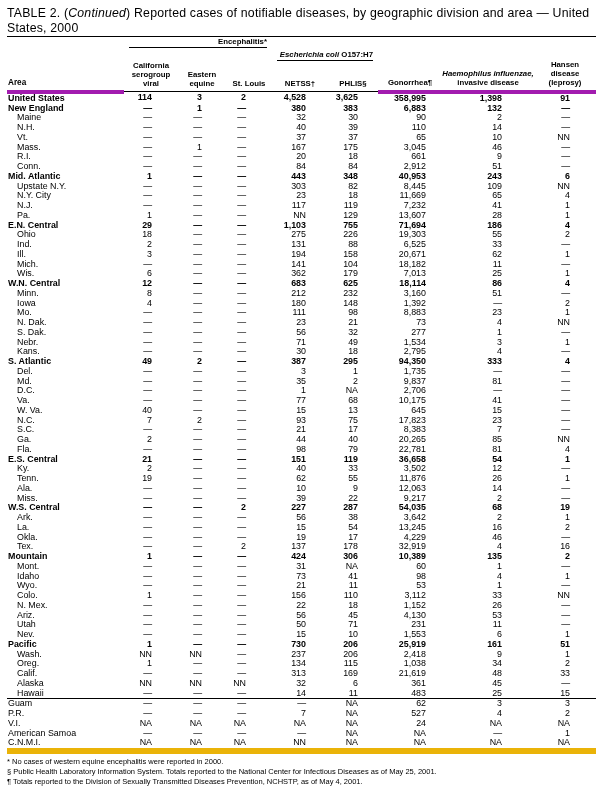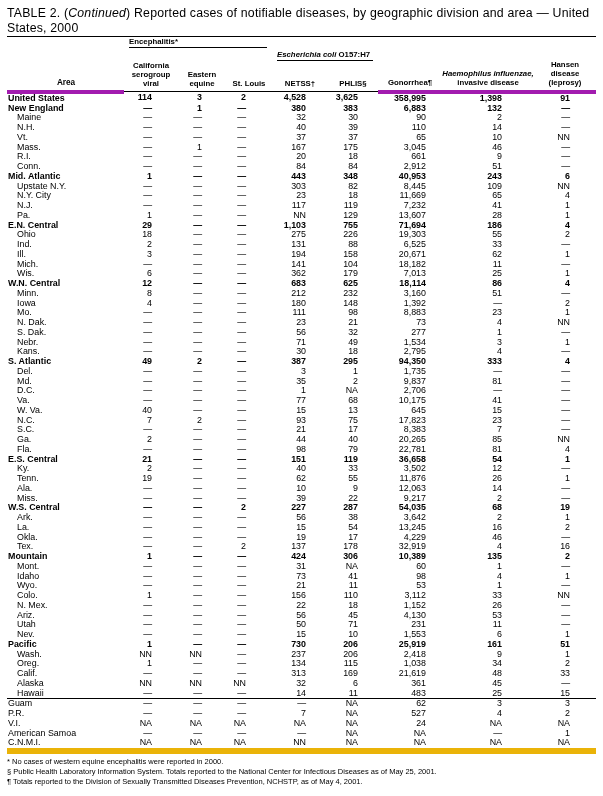--- a/index.html
+++ b/index.html
@@ -12,24 +12,24 @@
   .title{font-size:12.3px;font-weight:normal;line-height:1.2;letter-spacing:.2px;}
   .title i{font-style:italic}
 
   table{width:100%;border-collapse:collapse;table-layout:fixed}
   .c1{width:117px}.c2{width:54px}.c3{width:48px}.c4{width:46px}.c5{width:56px}
   .c6{width:50px}.c7{width:64px}.c8{width:92px}.c9{width:62px}
 
   thead th{font-weight:bold;font-size:7.8px;line-height:1.15;padding:0;text-align:center;vertical-align:bottom}
   .hr1 th{border-top:1px solid #000}
   .hr1 th.group{vertical-align:top;padding:1px 5px 0 5px}
-  .grp{display:block;border-bottom:1px solid #000;padding-bottom:1px;white-space:nowrap;text-align:left}
+  .grp{display:block;border-bottom:1px solid #000;padding-bottom:1px;white-space:nowrap;text-align:right}
   .grp.ecoli{margin-top:13px}
   .grp i{font-style:italic}
-  th.area-h{vertical-align:bottom;text-align:center;padding:0 0 2px 1px;font-size:8.2px}
+  th.area-h{vertical-align:bottom;text-align:left;padding:0 0 2px 1px;font-size:8.2px}
   .hr1 th.single{vertical-align:bottom;padding-bottom:2px}
   .hr1 th[rowspan]{border-bottom:4px solid #a21caf}
   .hr2 th{border-bottom:1px solid #000;vertical-align:bottom;padding:1px 1px 2px 1px}
   .blk{display:block}
   .blk.it{font-style:italic}
   .hd-narrow{display:inline-block;max-width:40px}
   .hd-narrow2{display:inline-block;max-width:44px}
 
   tbody td{font-size:8.9px;line-height:9.75px;height:9.75px;white-space:nowrap;padding:0}
   td.area{text-align:left;padding-left:1px}

